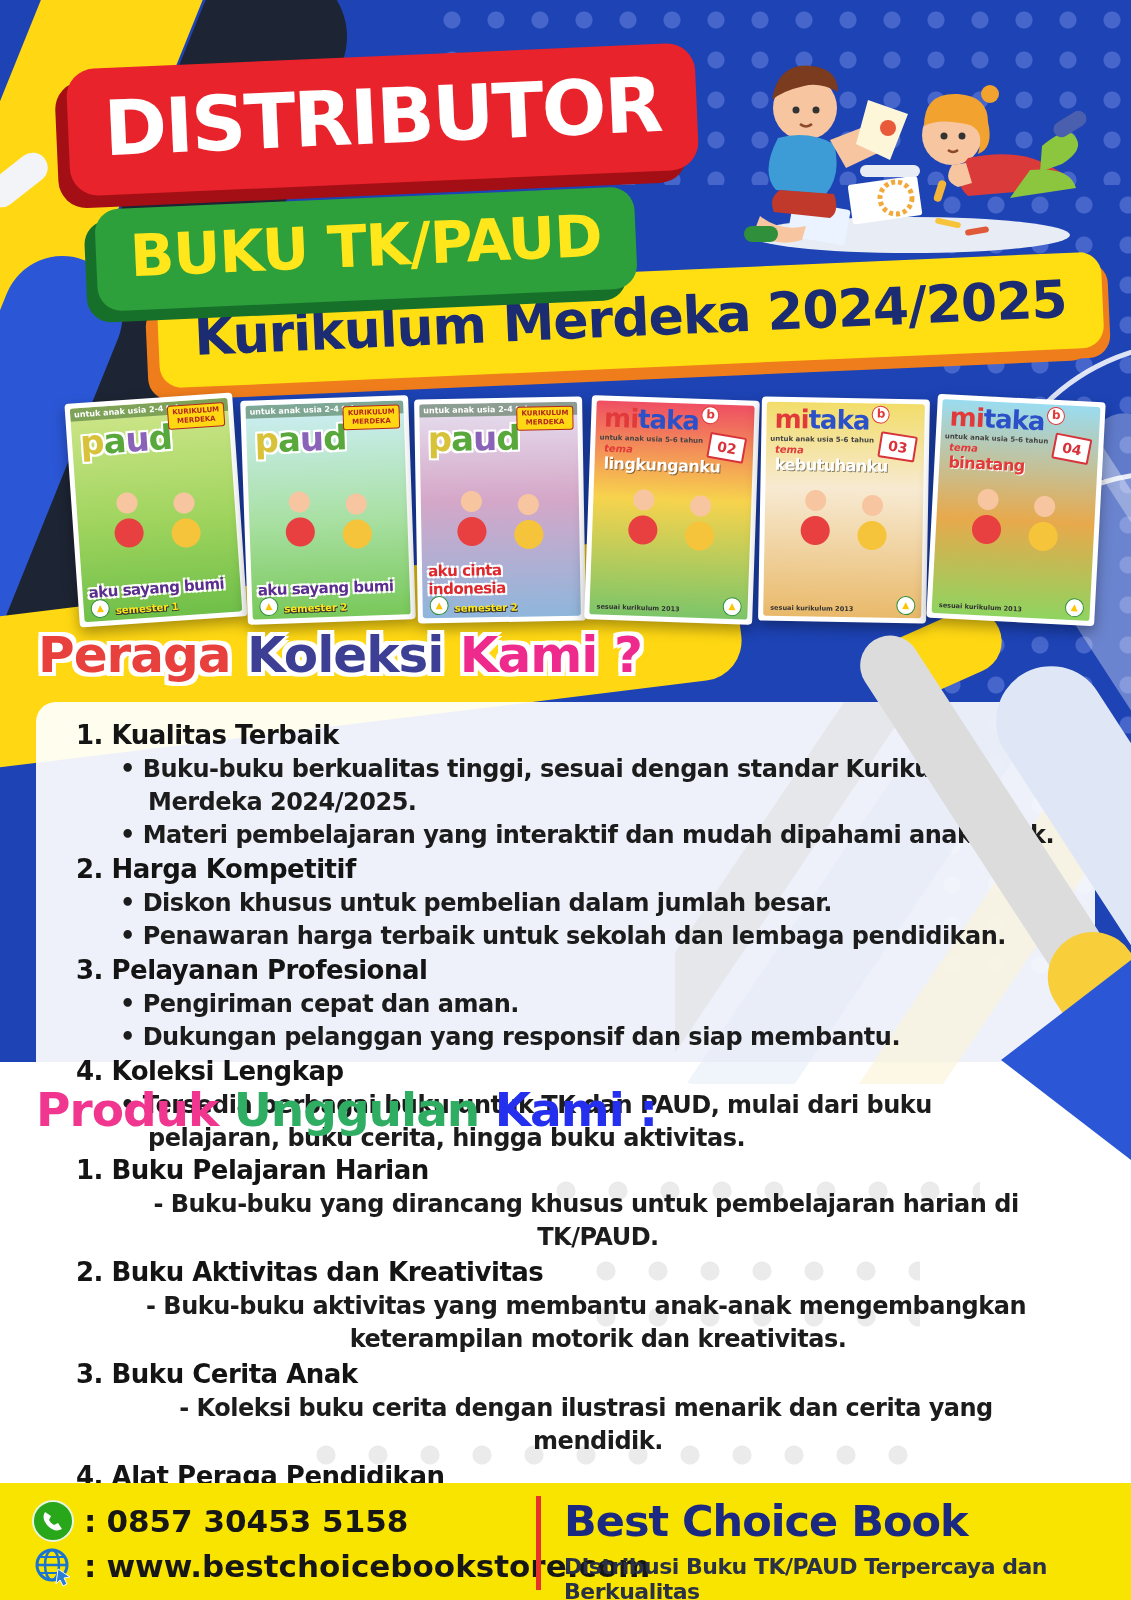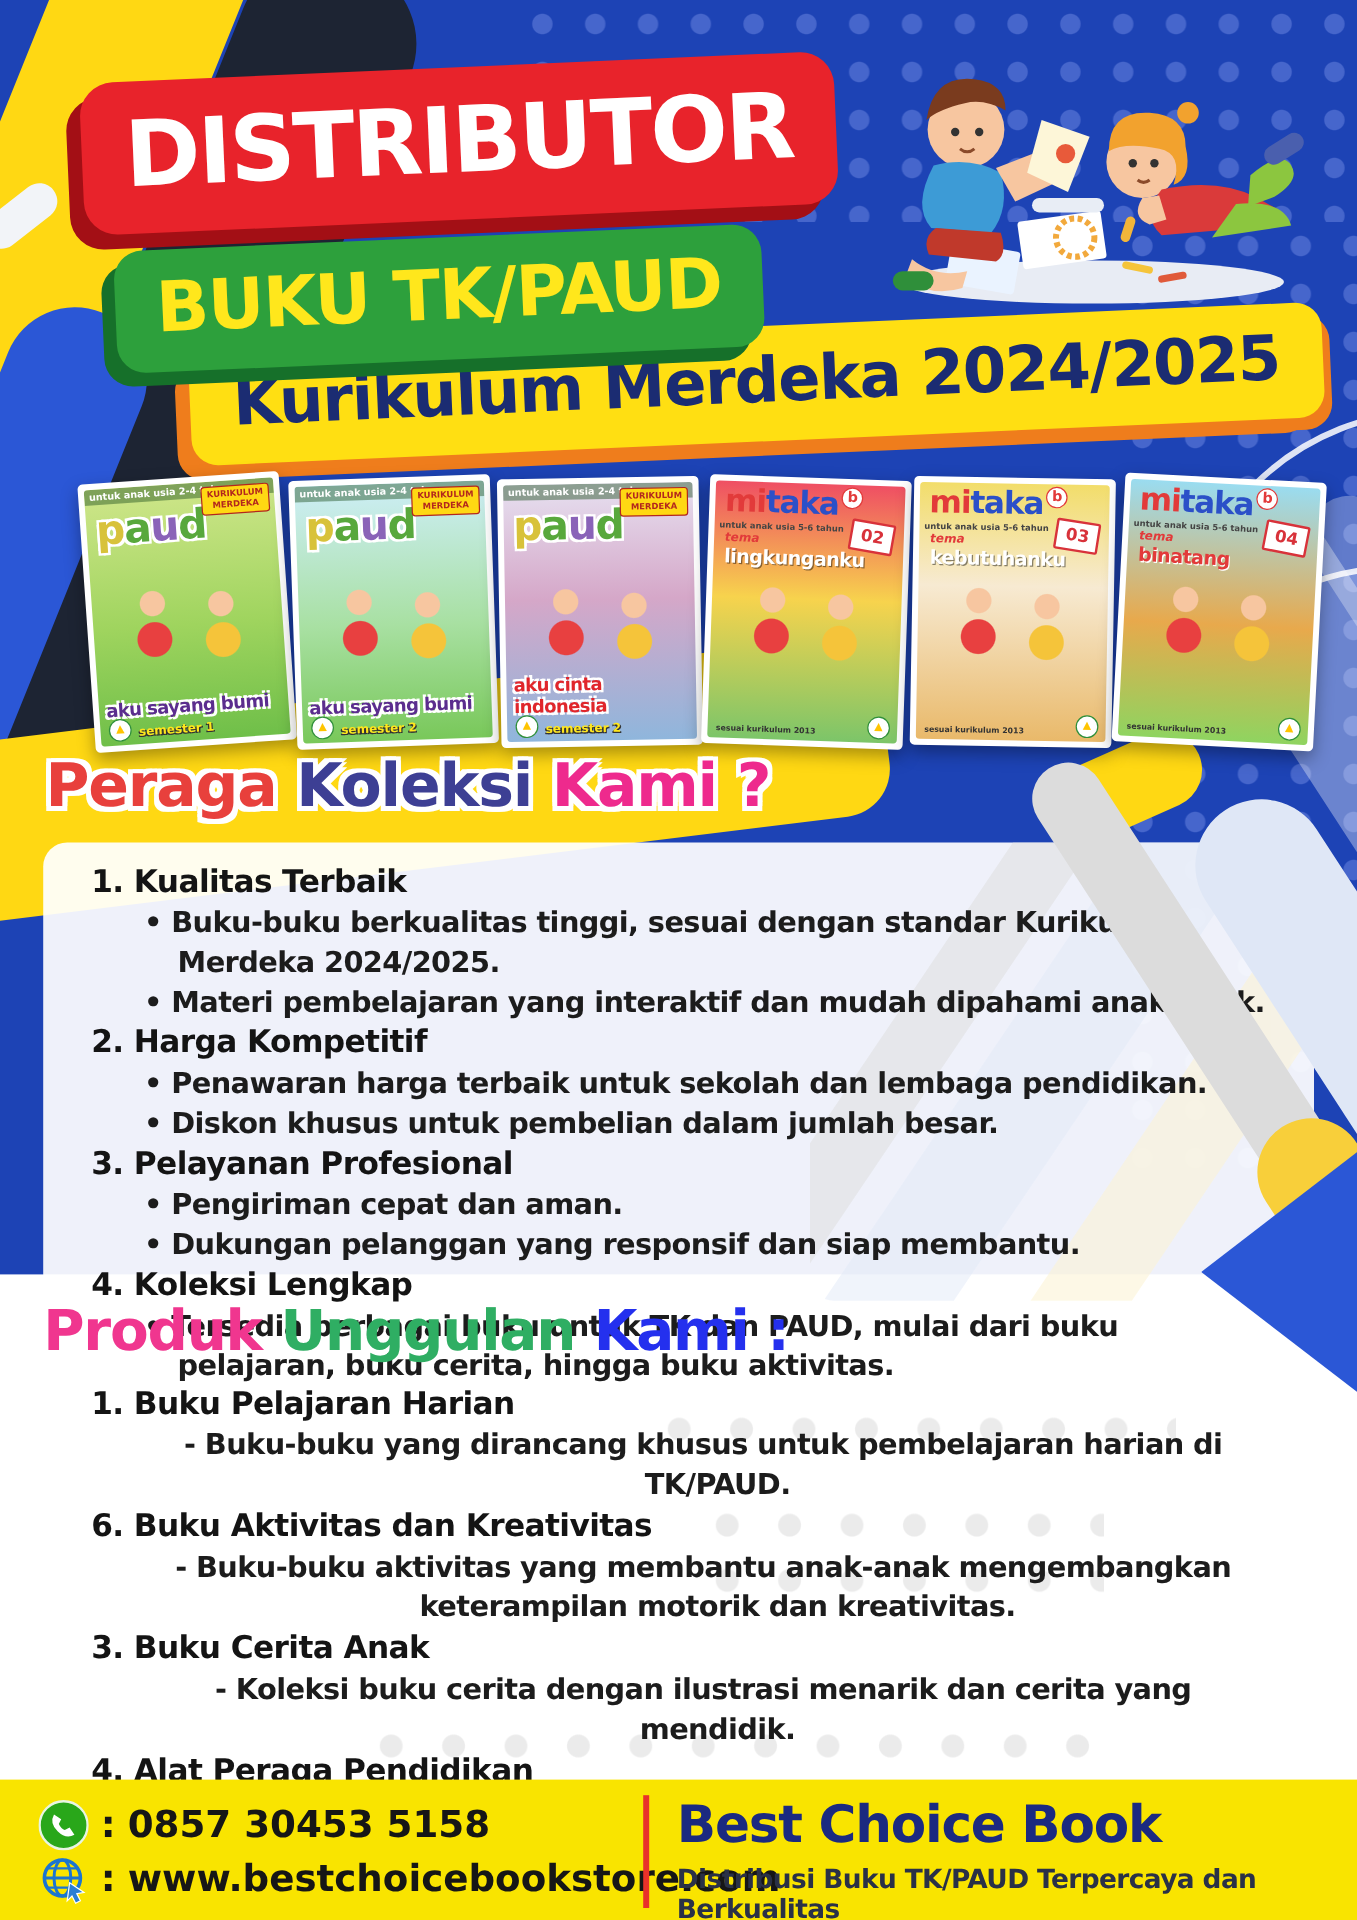--- a/index.html
+++ b/index.html
@@ -290,22 +290,22 @@
   </div>
 
   <div class="why-list">
     <div>
       <div class="wi-title">1. Kualitas Terbaik</div>
       <div class="wi-b">• Buku-buku berkualitas tinggi, sesuai dengan standar Kurikulum Merdeka 2024/2025.</div>
       <div class="wi-b">• Materi pembelajaran yang interaktif dan mudah dipahami anak-anak.</div>
     </div>
     <div>
       <div class="wi-title">2. Harga Kompetitif</div>
+      <div class="wi-b">• Diskon khusus untuk pembelian dalam jumlah besar.</div>
       <div class="wi-b">• Penawaran harga terbaik untuk sekolah dan lembaga pendidikan.</div>
-      <div class="wi-b">• Diskon khusus untuk pembelian dalam jumlah besar.</div>
     </div>
     <div>
       <div class="wi-title">3. Pelayanan Profesional</div>
       <div class="wi-b">• Pengiriman cepat dan aman.</div>
       <div class="wi-b">• Dukungan pelanggan yang responsif dan siap membantu.</div>
     </div>
     <div>
       <div class="wi-title">4. Koleksi Lengkap</div>
       <div class="wi-b">• Tersedia berbagai buku untuk TK dan PAUD, mulai dari buku pelajaran, buku cerita, hingga buku aktivitas.</div>
     </div>
@@ -322,21 +322,21 @@
   <div class="h-prod">
     <span class="hp1">Produk</span> <span class="hp2">Unggulan</span> <span class="hp3">Kami :</span>
   </div>
 
   <div class="prod-list">
     <div>
       <div class="pi-title">1. Buku Pelajaran Harian</div>
       <div class="pi-d">- Buku-buku yang dirancang khusus untuk pembelajaran harian di TK/PAUD.</div>
     </div>
     <div>
-      <div class="pi-title">6. Buku Aktivitas dan Kreativitas</div>
+      <div class="pi-title">2. Buku Aktivitas dan Kreativitas</div>
       <div class="pi-d">- Buku-buku aktivitas yang membantu anak-anak mengembangkan keterampilan motorik dan kreativitas.</div>
     </div>
     <div>
       <div class="pi-title">3. Buku Cerita Anak</div>
       <div class="pi-d">- Koleksi buku cerita dengan ilustrasi menarik dan cerita yang mendidik.</div>
     </div>
     <div>
       <div class="pi-title">4. Alat Peraga Pendidikan</div>
       <div class="pi-d">- Alat peraga yang mendukung pembelajaran interaktif di kelas.</div>
     </div>

